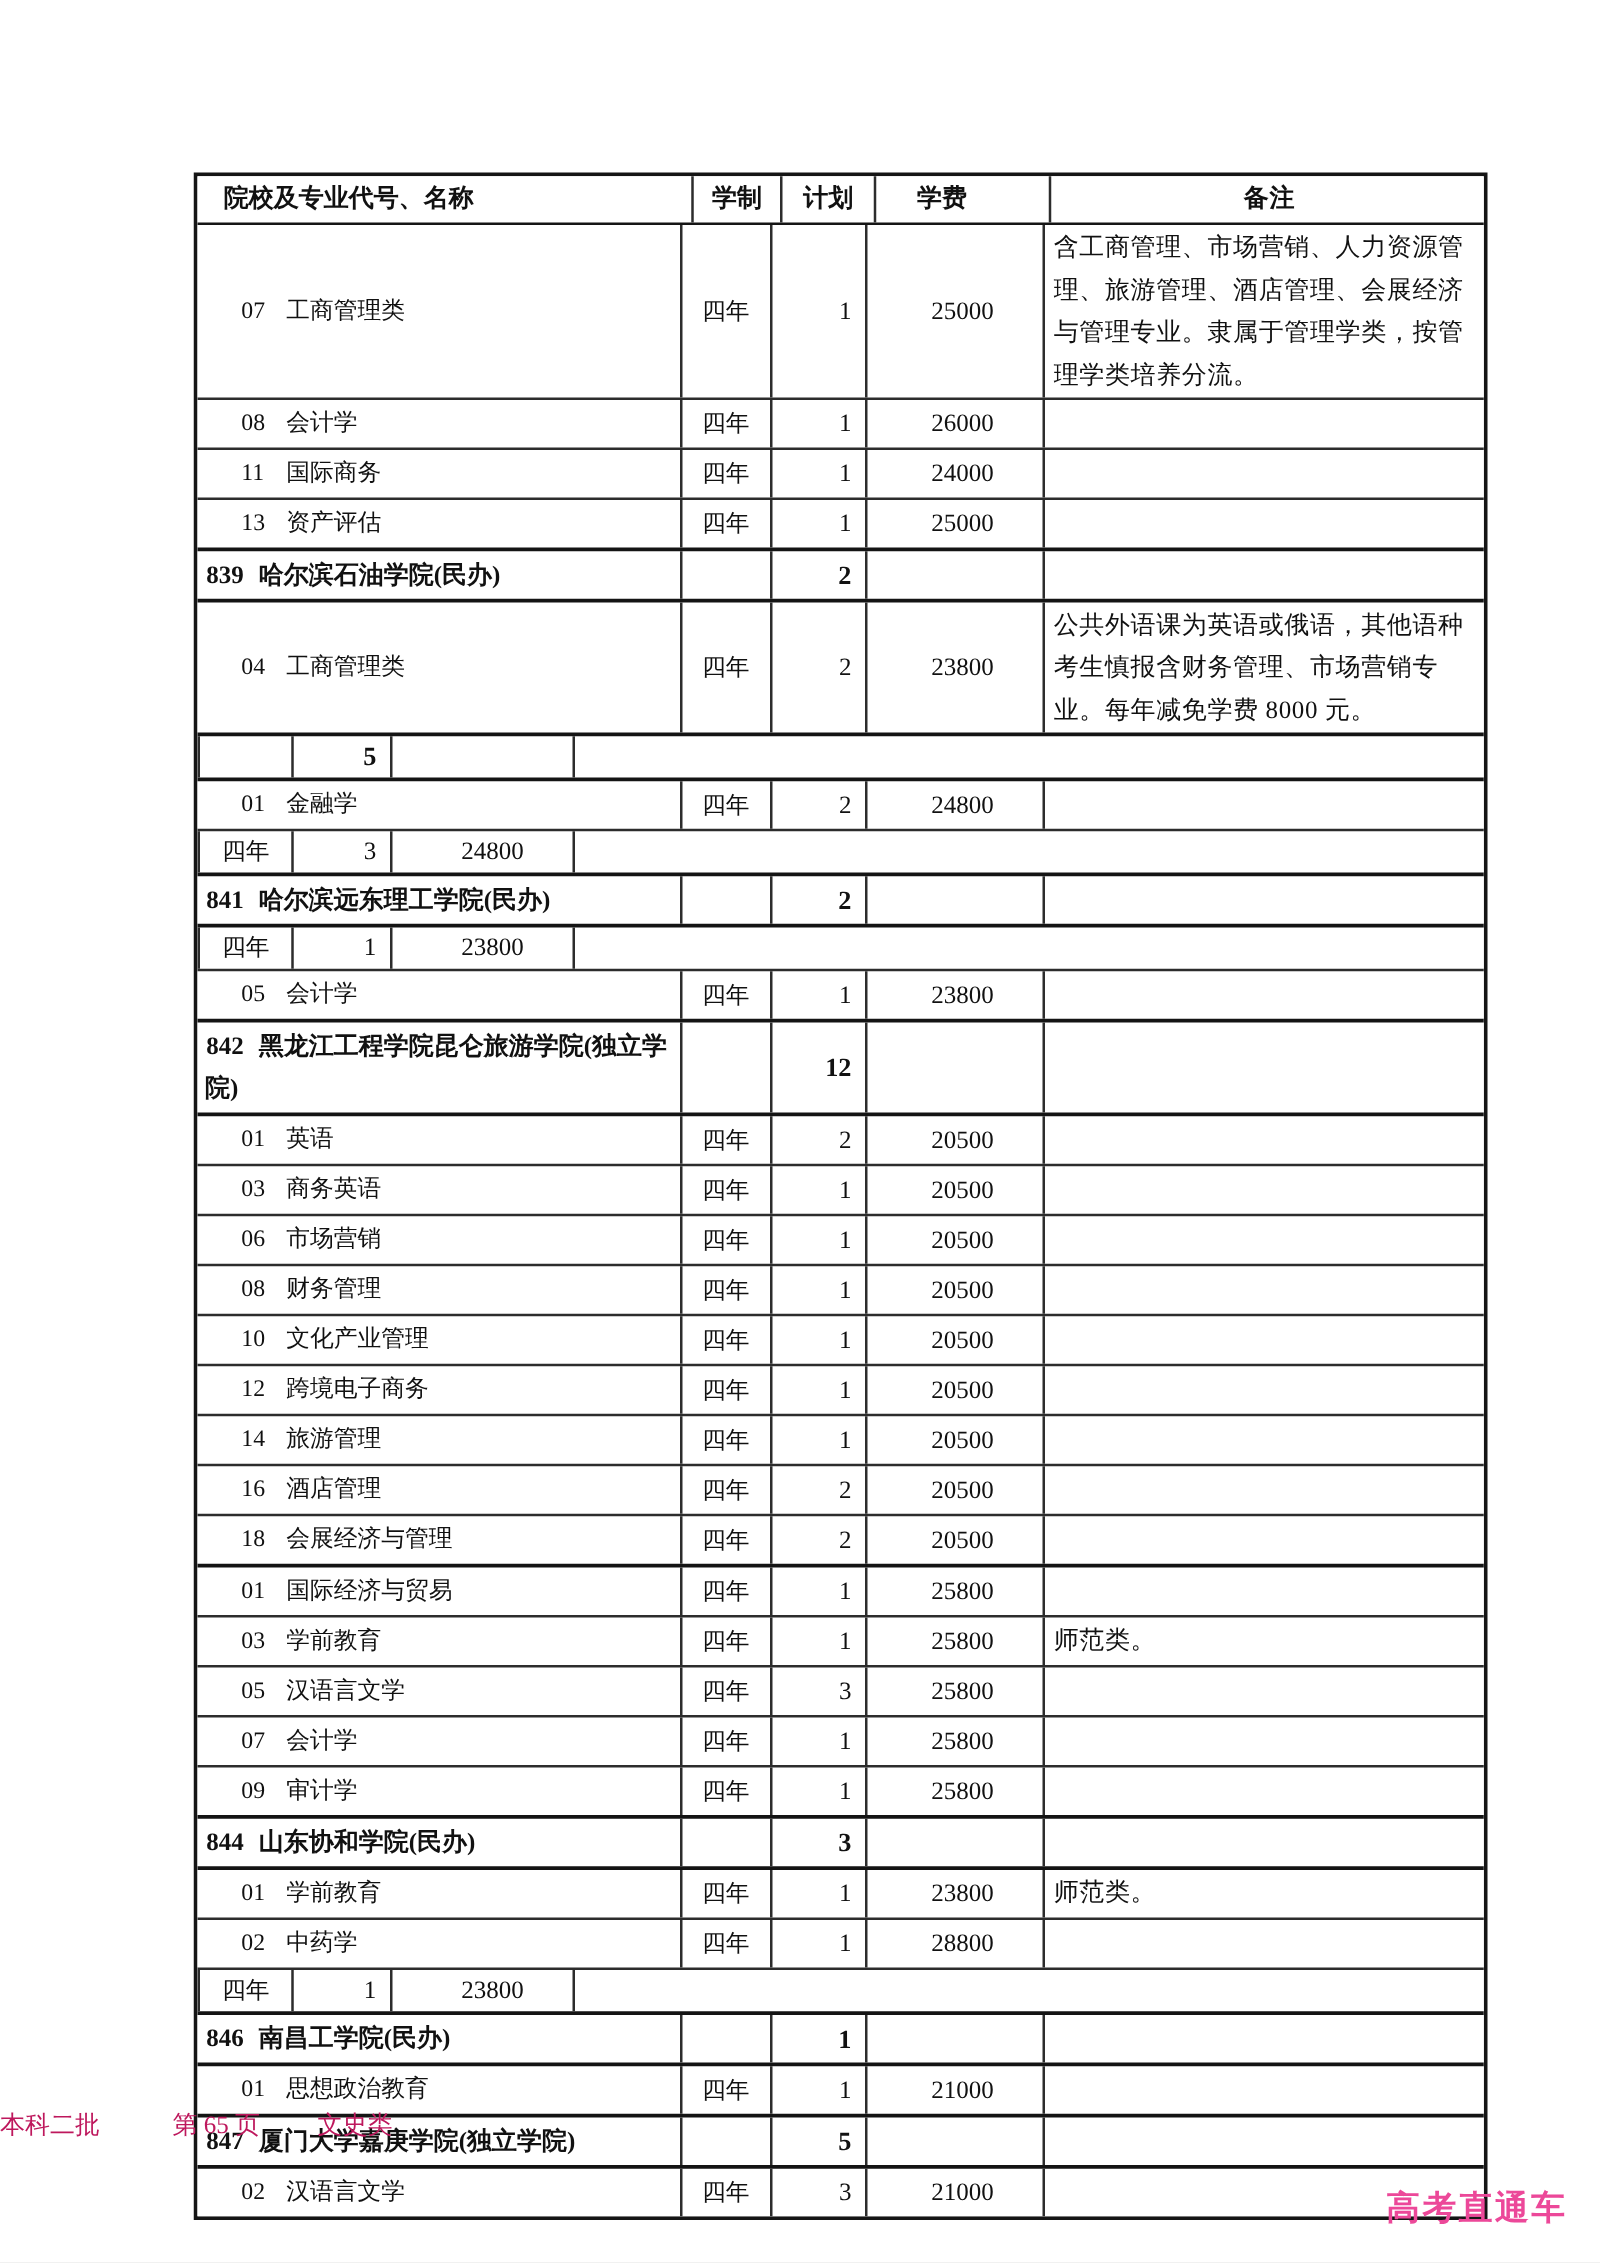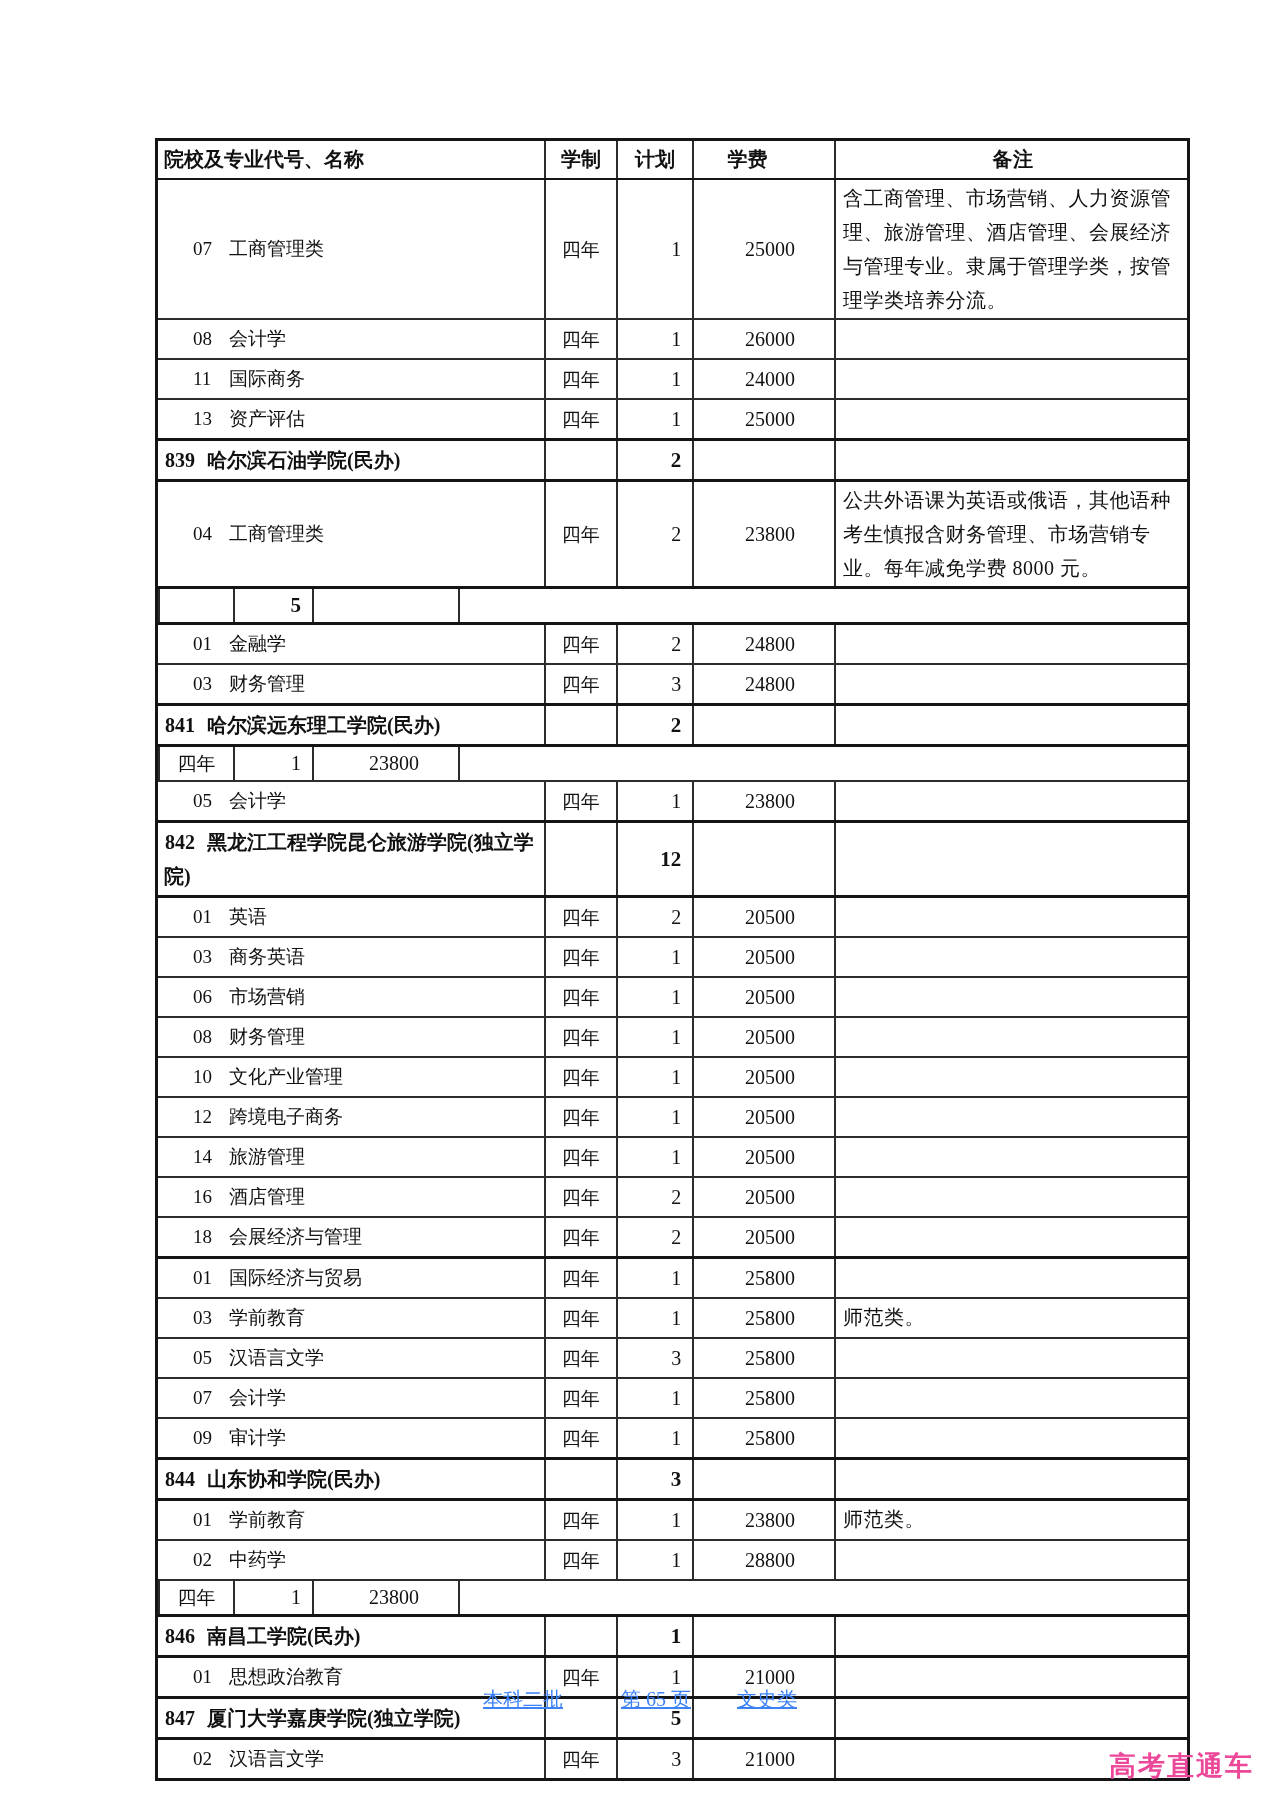--- a/index.html
+++ b/index.html
@@ -7,43 +7,43 @@
   .page {
     position:relative; width:1280px; height:1810px; background:#ffffff;
     font-family:"Liberation Serif","DejaVu Serif",serif; color:#111;
     overflow:hidden; margin:0 auto;
   }
   .plan-table {
     position:absolute; left:155px; top:138px; width:1035px;
     border:3px solid #151515;
   }
   .row { display:flex; min-height:35px; border-top:2px solid #2c2c2c; background:#fff; }
-  .row.header { border-top:none; min-height:33px; font-weight:bold; border-bottom:2px solid #151515; }
+  .row.header { border-top:none; min-height:33px; font-weight:bold; border-bottom:2px solid #151515;padding-left:15px; }
   .row.nt { border-top:none; }
   .row.thick { border-top:3px solid #141414; }
   .row.school { font-weight:bold; min-height:36px; }
   .cell { display:flex; align-items:center; font-size:19px; line-height:33px; }
   .c-name { width:401px; padding:2px 6px; }
   .c-dur  { width:75px;  justify-content:center; border-left:2px solid #2c2c2c; }
   .c-plan { width:79px;  justify-content:flex-end; padding-right:11px; border-left:2px solid #2c2c2c; font-size:20px; }
   .c-fee  { width:113px; justify-content:flex-end; padding-right:6px;  border-left:2px solid #2c2c2c; font-size:20px; }
   .c-rem  { width:367px; display:block; padding:1px 4px 1px 7px; border-left:2px solid #2c2c2c;
             line-height:34px; font-size:20px; letter-spacing:0.5px; text-align:left;margin-left:33px; }
   .header .cell { font-size:20px; }
   .header .c-dur, .header .c-plan, .header .c-fee { justify-content:center; padding-right:0; }
   .header .c-rem { display:flex; align-items:center; justify-content:center; line-height:31px; }
   .nameflow { line-height:34px; width:100%; }
   .major .code { display:inline-block; margin-left:29px; min-width:36px; }
   .school .code { display:inline-block; margin-left:1px; min-width:42px; }
   .school .nameflow { font-size:20px; }
   .school .c-plan { font-size:21px; }
   .page-footer {
     position:absolute; top:1686px; left:0; width:100%;
-    display:flex; justify-content:center; align-items:baseline;
-    font-size:20px; color:#3b82f6;text-decoration:underline;
+    display:flex; align-items:baseline;
+    font-size:20px; color:#be185d;
   }
   .page-footer .f-page { margin-left:58px; }
   .page-footer .f-cat  { margin-left:46px; }
   .watermark {
     position:absolute; right:26px; bottom:26px;
     font-family:"Liberation Sans","DejaVu Sans",sans-serif;
     font-size:27px; color:#ec4899; letter-spacing:2px; font-weight:bold;
   }
 </style>
 </head>
@@ -122,23 +122,20 @@
       <div class="row major thick">
         <div class="cell c-name">
           <div class="nameflow"><span class="code">01</span><span class="nm">金融学</span></div>
         </div>
         <div class="cell c-dur">四年</div>
         <div class="cell c-plan">2</div>
         <div class="cell c-fee">24800</div>
         <div class="cell c-rem"></div>
       </div>
       <div class="row major">
-        <div class="cell c-name">
-          <div class="nameflow"><span class="code">03</span><span class="nm">财务管理</span></div>
-        </div>
         <div class="cell c-dur">四年</div>
         <div class="cell c-plan">3</div>
         <div class="cell c-fee">24800</div>
         <div class="cell c-rem"></div>
       </div>
       <div class="row school thick">
         <div class="cell c-name">
           <div class="nameflow"><span class="code">841</span><span class="nm">哈尔滨远东理工学院(民办)</span></div>
         </div>
         <div class="cell c-dur"></div>

